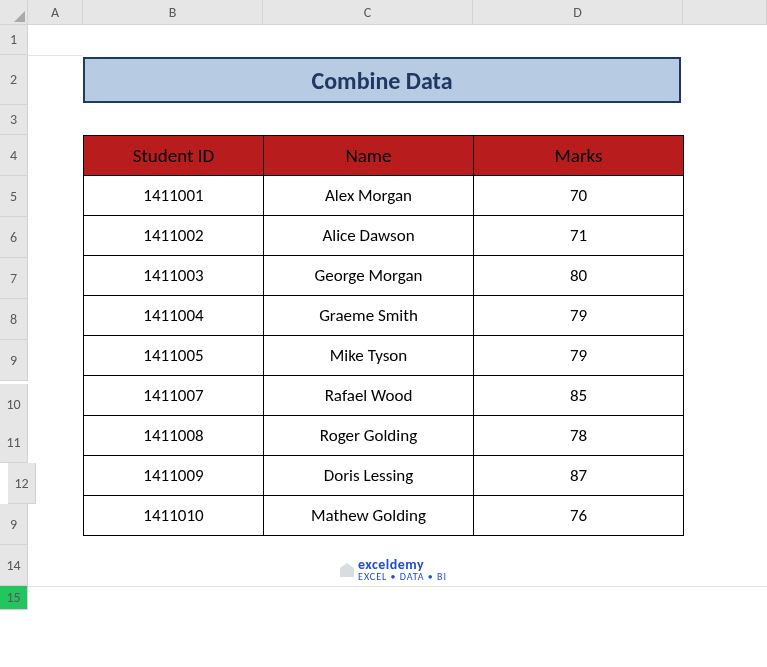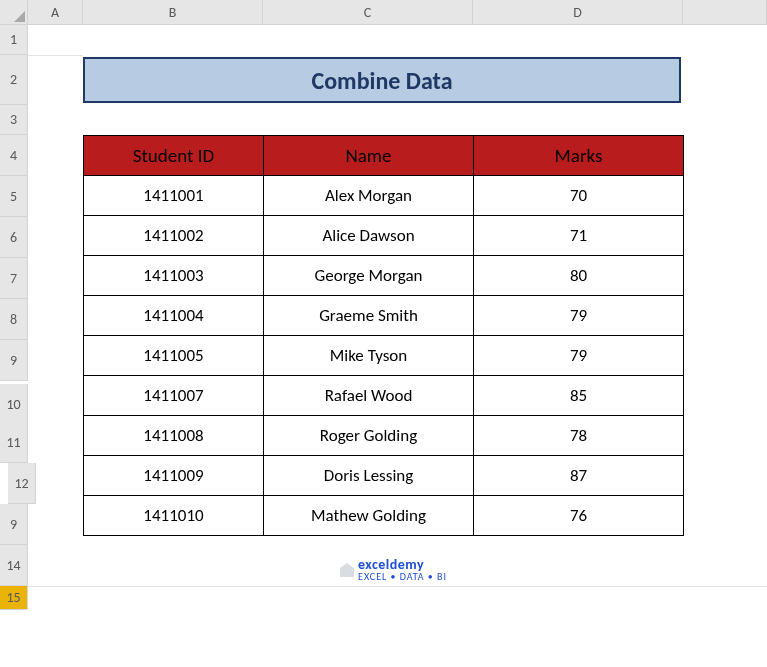--- a/index.html
+++ b/index.html
@@ -2,21 +2,21 @@
 <html><head>
 <meta charset="utf-8">
 <style>
   * { box-sizing: border-box; margin: 0; padding: 0; }
   html, body { width: 767px; height: 667px; font-family: Calibri, Arial, sans-serif; background: #fff; }
   .sheet { position: relative; width: 767px; height: 667px; background: #fff; }
   .corner { position: absolute; left: 0; top: 0; width: 28px; height: 25px; background: #e6e6e6; border-right: 1px solid #d4d4d4; border-bottom: 1px solid #d4d4d4; }
   .corner::after { content: ""; position: absolute; right: 2px; bottom: 2px; width: 0; height: 0; border-style: solid; border-width: 0 0 11px 11px; border-color: transparent transparent #a9a9a9 transparent; }
   .colhdr { position: absolute; top: 0; height: 25px; background: #e6e6e6; border-right: 1px solid #d4d4d4; border-bottom: 1px solid #d4d4d4; display: flex; align-items: center; justify-content: center; color: #595959; font-size: 14px; }
   .rowhdr { position: absolute; left: 0; width: 28px; background: #e6e6e6; border-right: 1px solid #d4d4d4; border-bottom: 1px solid #d4d4d4; display: flex; align-items: center; justify-content: center; color: #595959; font-size: 14px; }
-  .rowhdr.sel { background: #eab308; align-items: center; }
+  .rowhdr.sel { background: #22c55e; align-items: center; }
 
   
   .faintline { position: absolute; background: #e3e3e3; }
 
   
   .title-block { position: absolute; display: flex; align-items: center; justify-content: center; background: #b7cce3; border: 2px solid #1f3864; color: #1f3864; font-size: 24px; font-weight: bold; }
 
   
   .tablewrap { position: absolute; }
   .tbl { border-collapse: collapse; }

